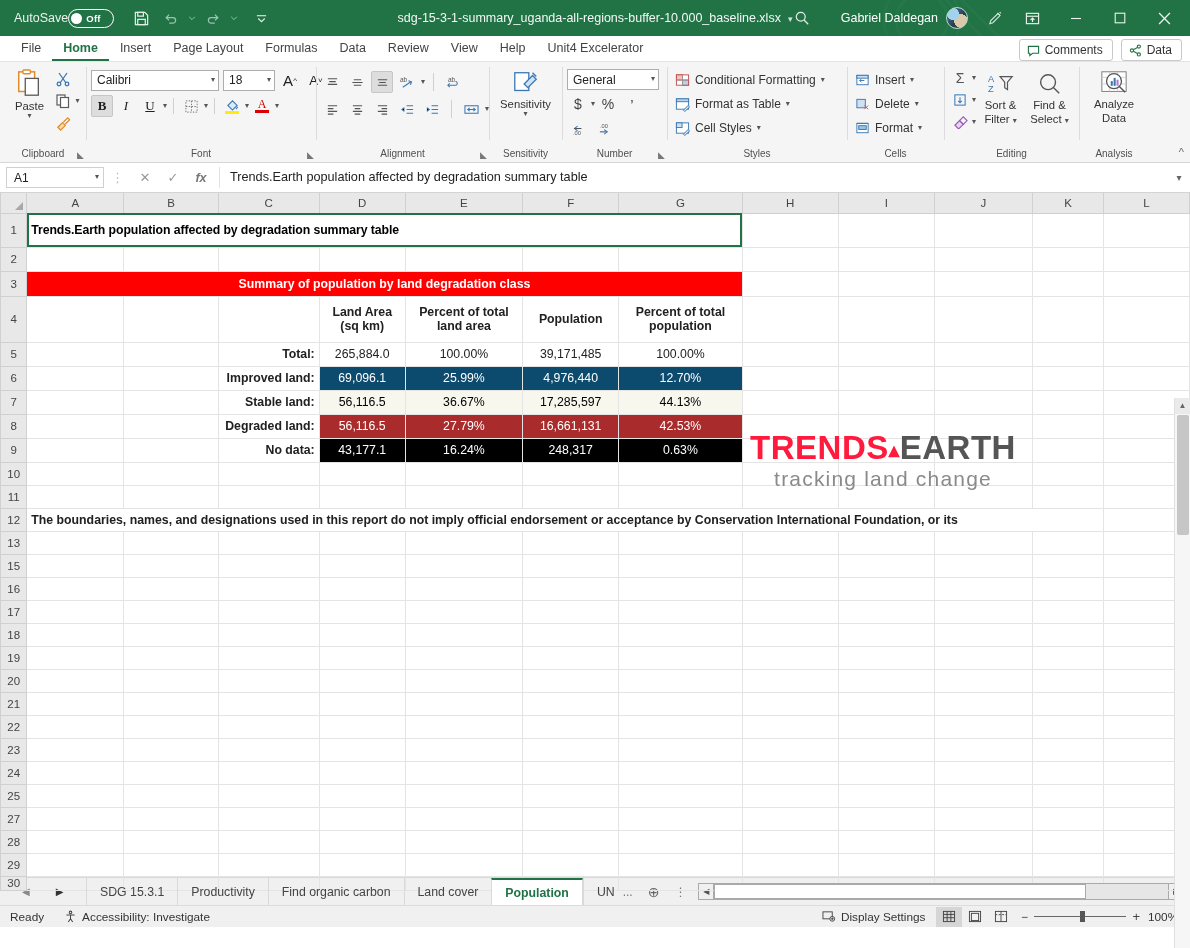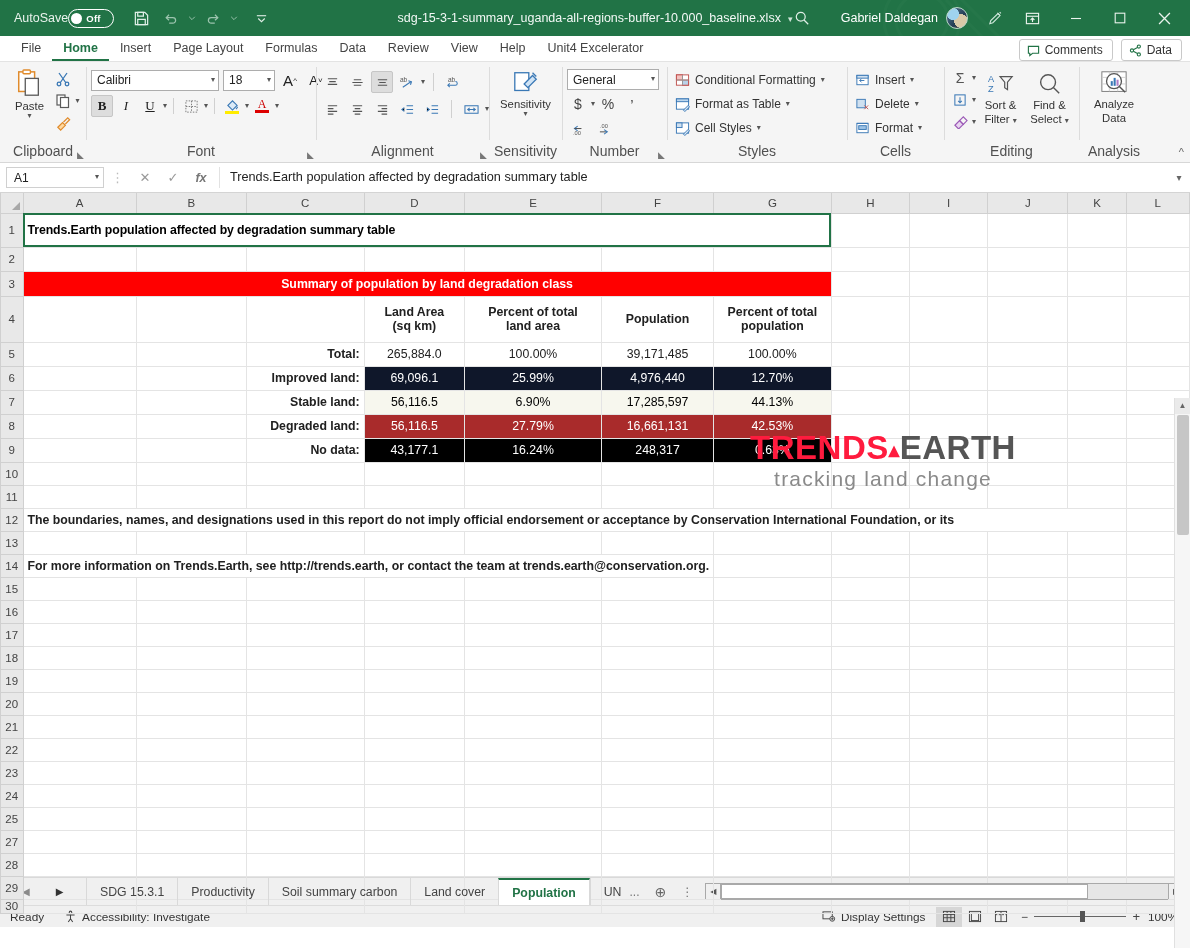--- a/index.html
+++ b/index.html
@@ -68,21 +68,21 @@
   
   .ribbon {
     height:101px; background:#f5f5f5; display:flex; border-bottom:1px solid #d7d7d7;
     position:relative;
   }
   .grp { display:flex; flex-direction:column; position:relative; padding:2px 5px 0; height:100%; }
   .grp + .grp::before {
     content:""; position:absolute; left:0; top:5px; bottom:22px; width:1px; background:#dcdcdc;
   }
   .grp-body { flex:1; display:flex; align-items:flex-start; }
-  .grp-name { font-size:14px; color:#505050; text-align:center; padding-bottom:3px; position:relative;}
+  .grp-name { font-size:10px; color:#505050; text-align:center; padding-bottom:3px; position:relative;}
   .dlg { position:absolute; right:2px; bottom:2px; font-size:9px; color:#777; }
 
   .bigbtn { display:flex; flex-direction:column; align-items:center; width:54px;
             padding-top:5px; font-size:11.3px; color:#333; }
   .bigbtn .lbl { margin-top:2px; line-height:1.05; text-align:center;}
   .cv { font-size:8px; color:#555; line-height:.8; }
 
   .smbtn { width:22px; height:22px; display:flex; align-items:center; justify-content:center; }
   .smbtn.sel { background:#ddd; border:1px solid #c6c6c6; border-radius:2px;}
   .row { display:flex; align-items:center; gap:1px; }
@@ -127,21 +127,21 @@
   }
   td.cell { border:1px solid #e4e4e4; font-size:12.3px; padding:0 4px;
             vertical-align:middle; overflow:hidden; white-space:nowrap; }
   .bigtitle { font-size:19.5px; font-weight:bold; color:#000; letter-spacing:-.1px;}
   .redbar { background:#ff0000; color:#fff; font-weight:bold; font-size:13.5px;
             text-align:center; border:1px solid #ff0000;}
   .hdrcell { font-weight:bold; font-size:12.3px; text-align:center; line-height:1.15;
              white-space:normal; }
   .rlabel { text-align:right; font-weight:bold; }
   .num { text-align:center; }
-  .r-improved { background:#0f172a; color:#fff; }
+  .r-improved { background:#0c4a6e; color:#fff; }
   .r-stable   { background:#f7f7ee; color:#000; }
   .r-degraded { background:#a92b2b; color:#fff; }
   .r-nodata   { background:#000000; color:#fff; }
   .note { font-weight:bold; font-size:12.3px; white-space:nowrap; }
   .thickleft { border-left:1.6px solid #000 !important; }
   .sel-cell { outline:2px solid #217346; outline-offset:-2px; }
 
   
   .logo {
     position:absolute; left:733px; top:238px; width:300px; height:64px;
@@ -824,21 +824,21 @@
           <td class="cell"></td>
       <td class="cell"></td>
     </tr>
 
     <tr style="height:24px">
       <td class="rowhead">7</td>
       <td class="cell"></td>
           <td class="cell"></td>
       <td class="cell rlabel">Stable land:</td>
       <td class="cell num r-stable">56,116.5</td>
-      <td class="cell num r-stable">6.90%</td>
+      <td class="cell num r-stable">36.67%</td>
       <td class="cell num r-stable thickleft">17,285,597</td>
       <td class="cell num r-stable">44.13%</td>
       <td class="cell"></td>
           <td class="cell"></td>
       <td class="cell"></td>
           <td class="cell"></td>
       <td class="cell"></td>
     </tr>
 
     <tr style="height:24px">
@@ -918,30 +918,20 @@
       <td class="cell"></td>
           <td class="cell"></td>
       <td class="cell"></td>
           <td class="cell"></td>
       <td class="cell"></td>
           <td class="cell"></td>
       <td class="cell"></td>
           <td class="cell"></td>
     </tr>
 
-    <tr style="height:23px">
-      <td class="rowhead">14</td>
-      <td class="cell note" colspan="6">For more information on Trends.Earth, see http://trends.earth, or contact the team at trends.earth@conservation.org.</td>
-      <td class="cell"></td>
-          <td class="cell"></td>
-      <td class="cell"></td>
-          <td class="cell"></td>
-      <td class="cell"></td>
-          <td class="cell"></td>
-    </tr>
 
     <tr style="height:23px">
           <td class="rowhead">15</td>
           <td class="cell"></td>
           <td class="cell"></td>
           <td class="cell"></td>
           <td class="cell"></td>
           <td class="cell"></td>
           <td class="cell"></td>
           <td class="cell"></td>
@@ -1177,21 +1167,21 @@
 </div>
 
 <div class="sheetbar">
   <div class="navarrows">
     <span>◀</span>
     <span class="on">▶</span>
   </div>
   <div class="stabs">
     <div class="stab">SDG 15.3.1</div>
     <div class="stab">Productivity</div>
-    <div class="stab">Soil summary carbon</div>
+    <div class="stab">Find organic carbon</div>
     <div class="stab">Land cover</div>
     <div class="stab active">Population</div>
     <div class="stab clip">UN</div>
   </div>
   <div class="sheetdots">...</div>
   <div class="addsheet">⊕</div>
   <div class="sheetdots">⋮</div>
   <div class="hscroll">
     <div class="hs-arrow">◀</div>
     <div class="hs-track">

